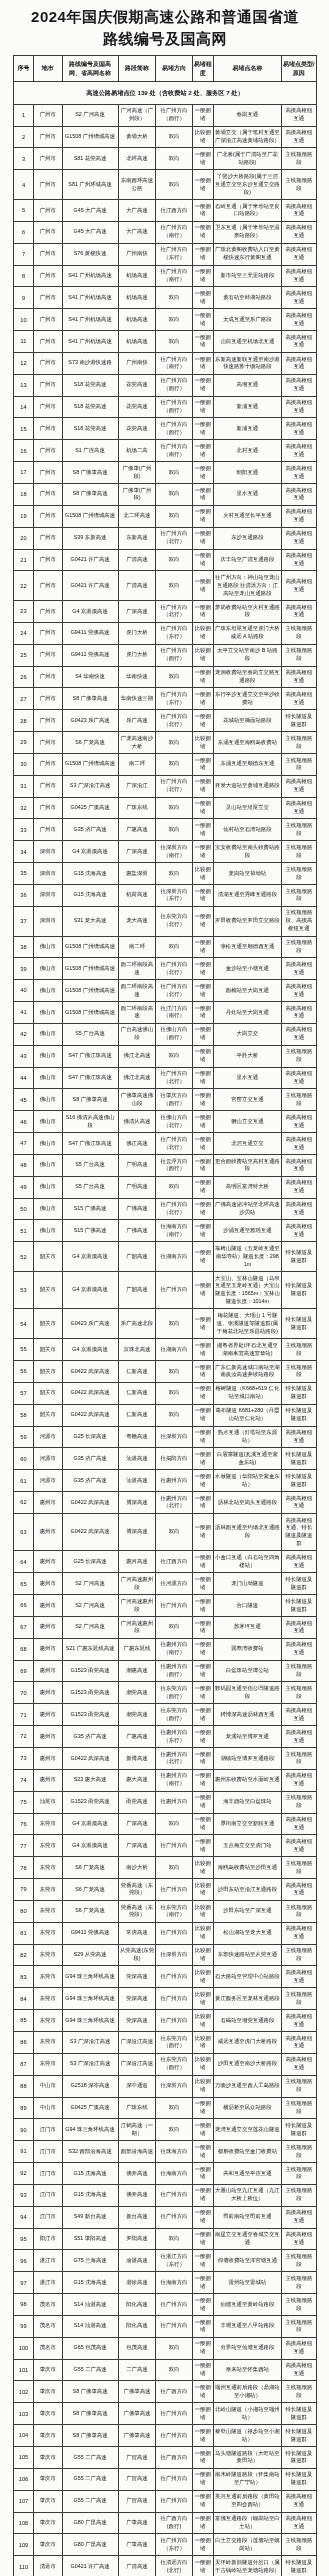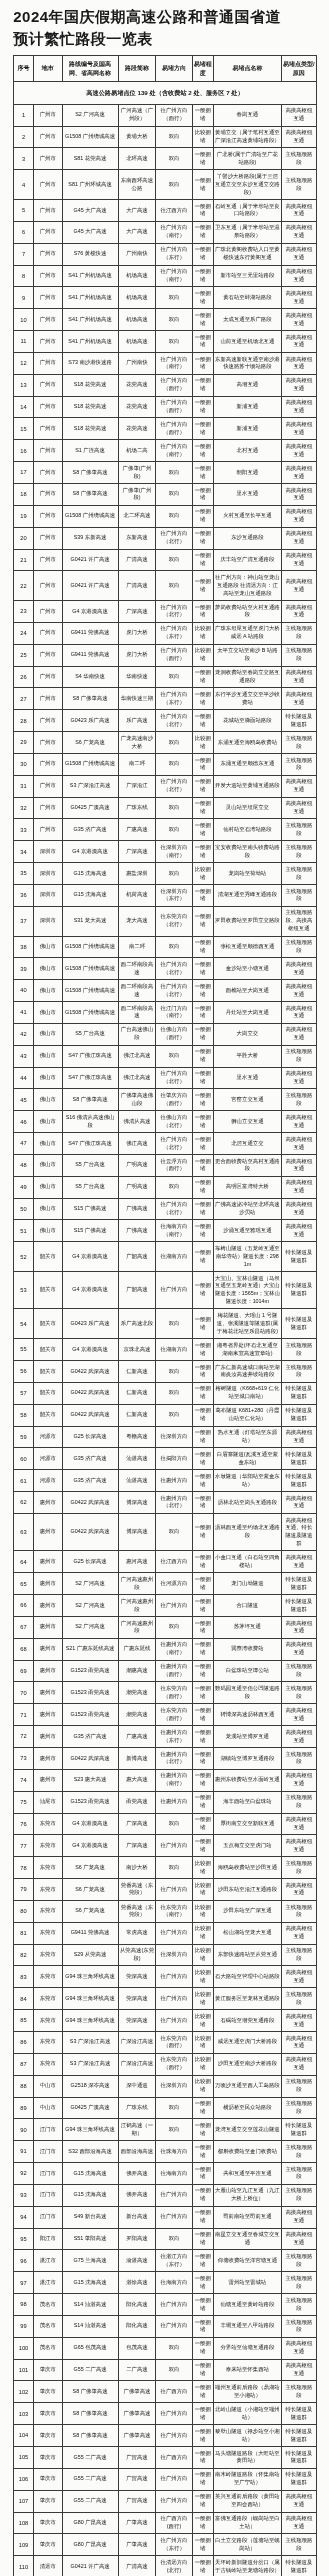--- a/index.html
+++ b/index.html
@@ -1,36 +1,36 @@
 <!DOCTYPE html>
 <html style="font-size:8.2px"><head>
 <meta charset="utf-8">
 <style>
   html,body{margin:0;padding:0;background:#f7f7f5;}
   body{font-family:"Liberation Sans","DejaVu Sans",sans-serif;color:#111;width:330px;}
   .page{width:330px;background:#fbfbfa;padding:5.2px 0 12.4px 0;box-sizing:border-box;}
-  .title{width:92%;margin:1px auto 5.2px auto;text-align:left;font-weight:bold;
+  .title{width:92%;margin:1px auto 5.2px auto;text-align:center;font-weight:bold;
          font-size:15px;line-height:1.45;color:#1a1a1a;letter-spacing:0.5px;}
   table{width:92%;margin:0 auto;border-collapse:collapse;table-layout:fixed;}
   th,td{border:0.8px solid #3a3a3a;padding:2.6px 1px;text-align:center;vertical-align:middle;
         font-size:5.4px;line-height:1.45;word-break:break-all;color:#141414;}
   th{font-weight:bold;font-size:6px;padding:4.1px 1px;}
   td.seq{font-size:5.7px;}
   .section-row td{font-weight:bold;font-size:6.2px;padding:6.2px 2.1px;}
   col.c-seq{width:6.5%;} col.c-city{width:9.5%;} col.c-route{width:18.5%;}
   col.c-short{width:12.5%;} col.c-dir{width:12%;} col.c-deg{width:7%;}
   col.c-point{width:22.5%;} col.c-type{width:11.5%;}
 </style>
 </head>
 <body>
 
 <div class="page">
   <div class="title">
     <div>2024年国庆假期高速公路和普通国省道</div>
-    <div>预计繁忙路段一览表</div>
+    <div>路线编号及国高网</div>
   </div>
 
   <table>
     <colgroup>
       <col class="c-seq">
         <col class="c-city">
         <col class="c-route">
         <col class="c-short">
       <col class="c-dir">
         <col class="c-deg">

